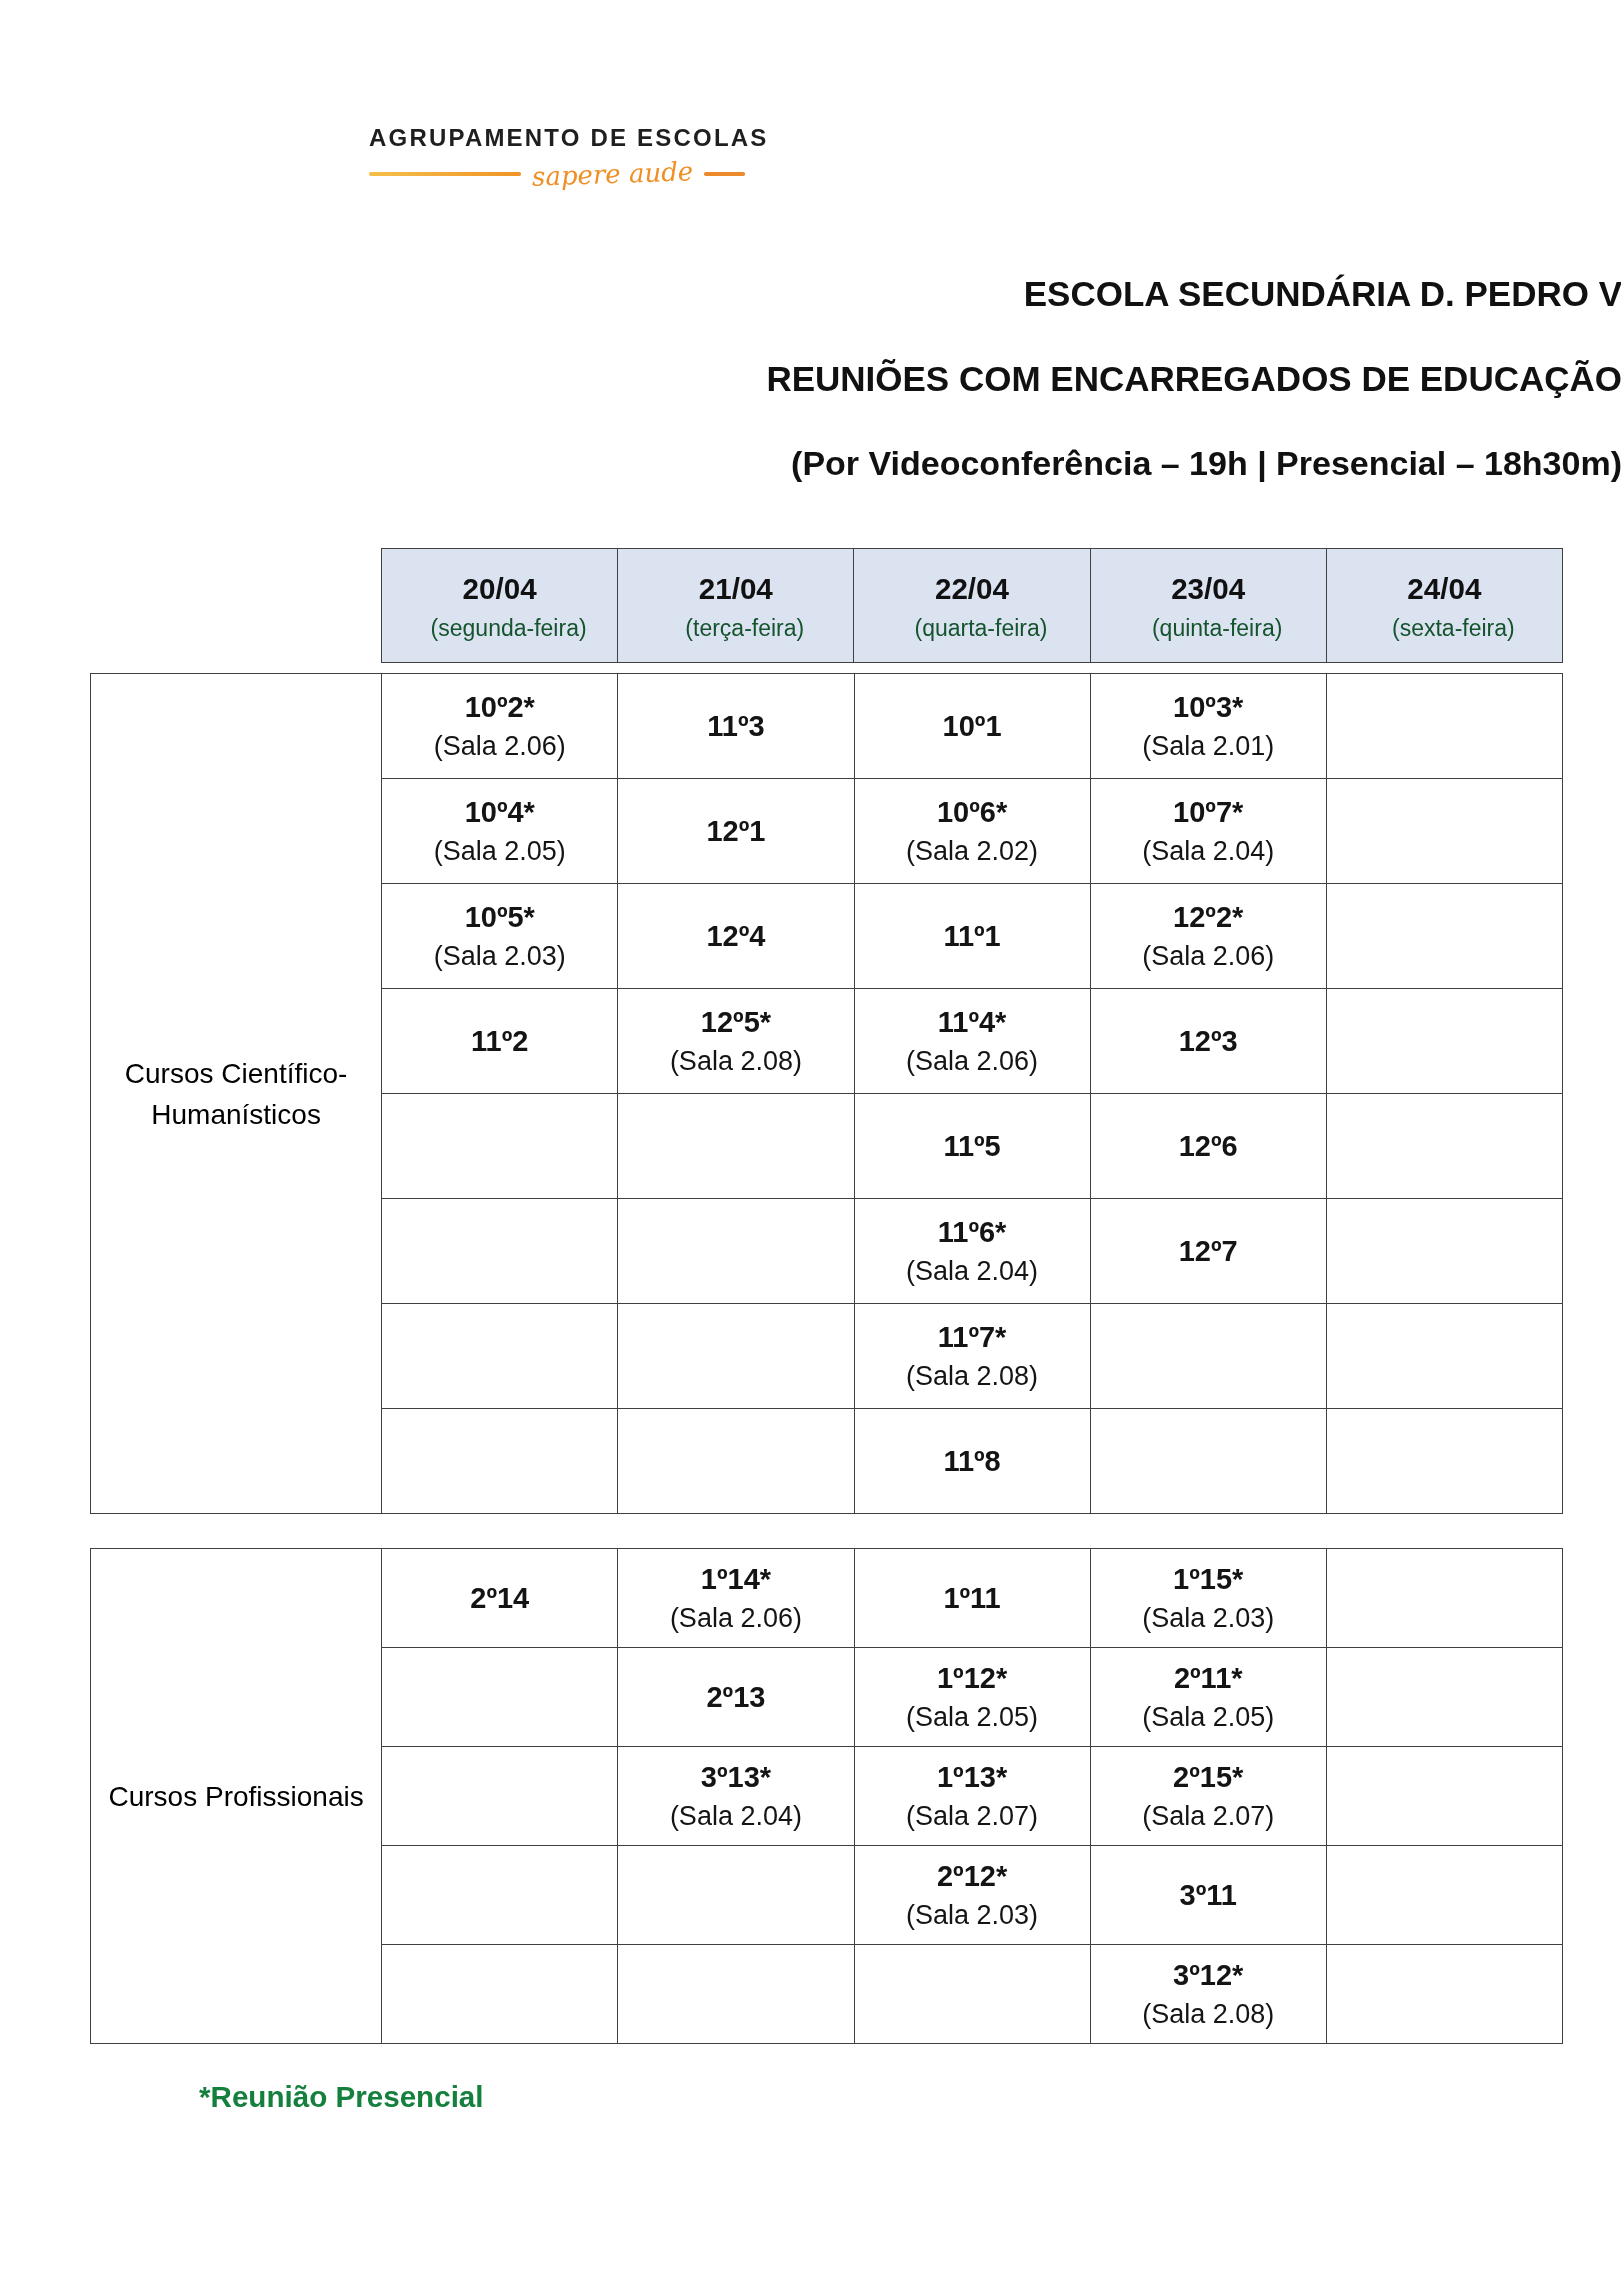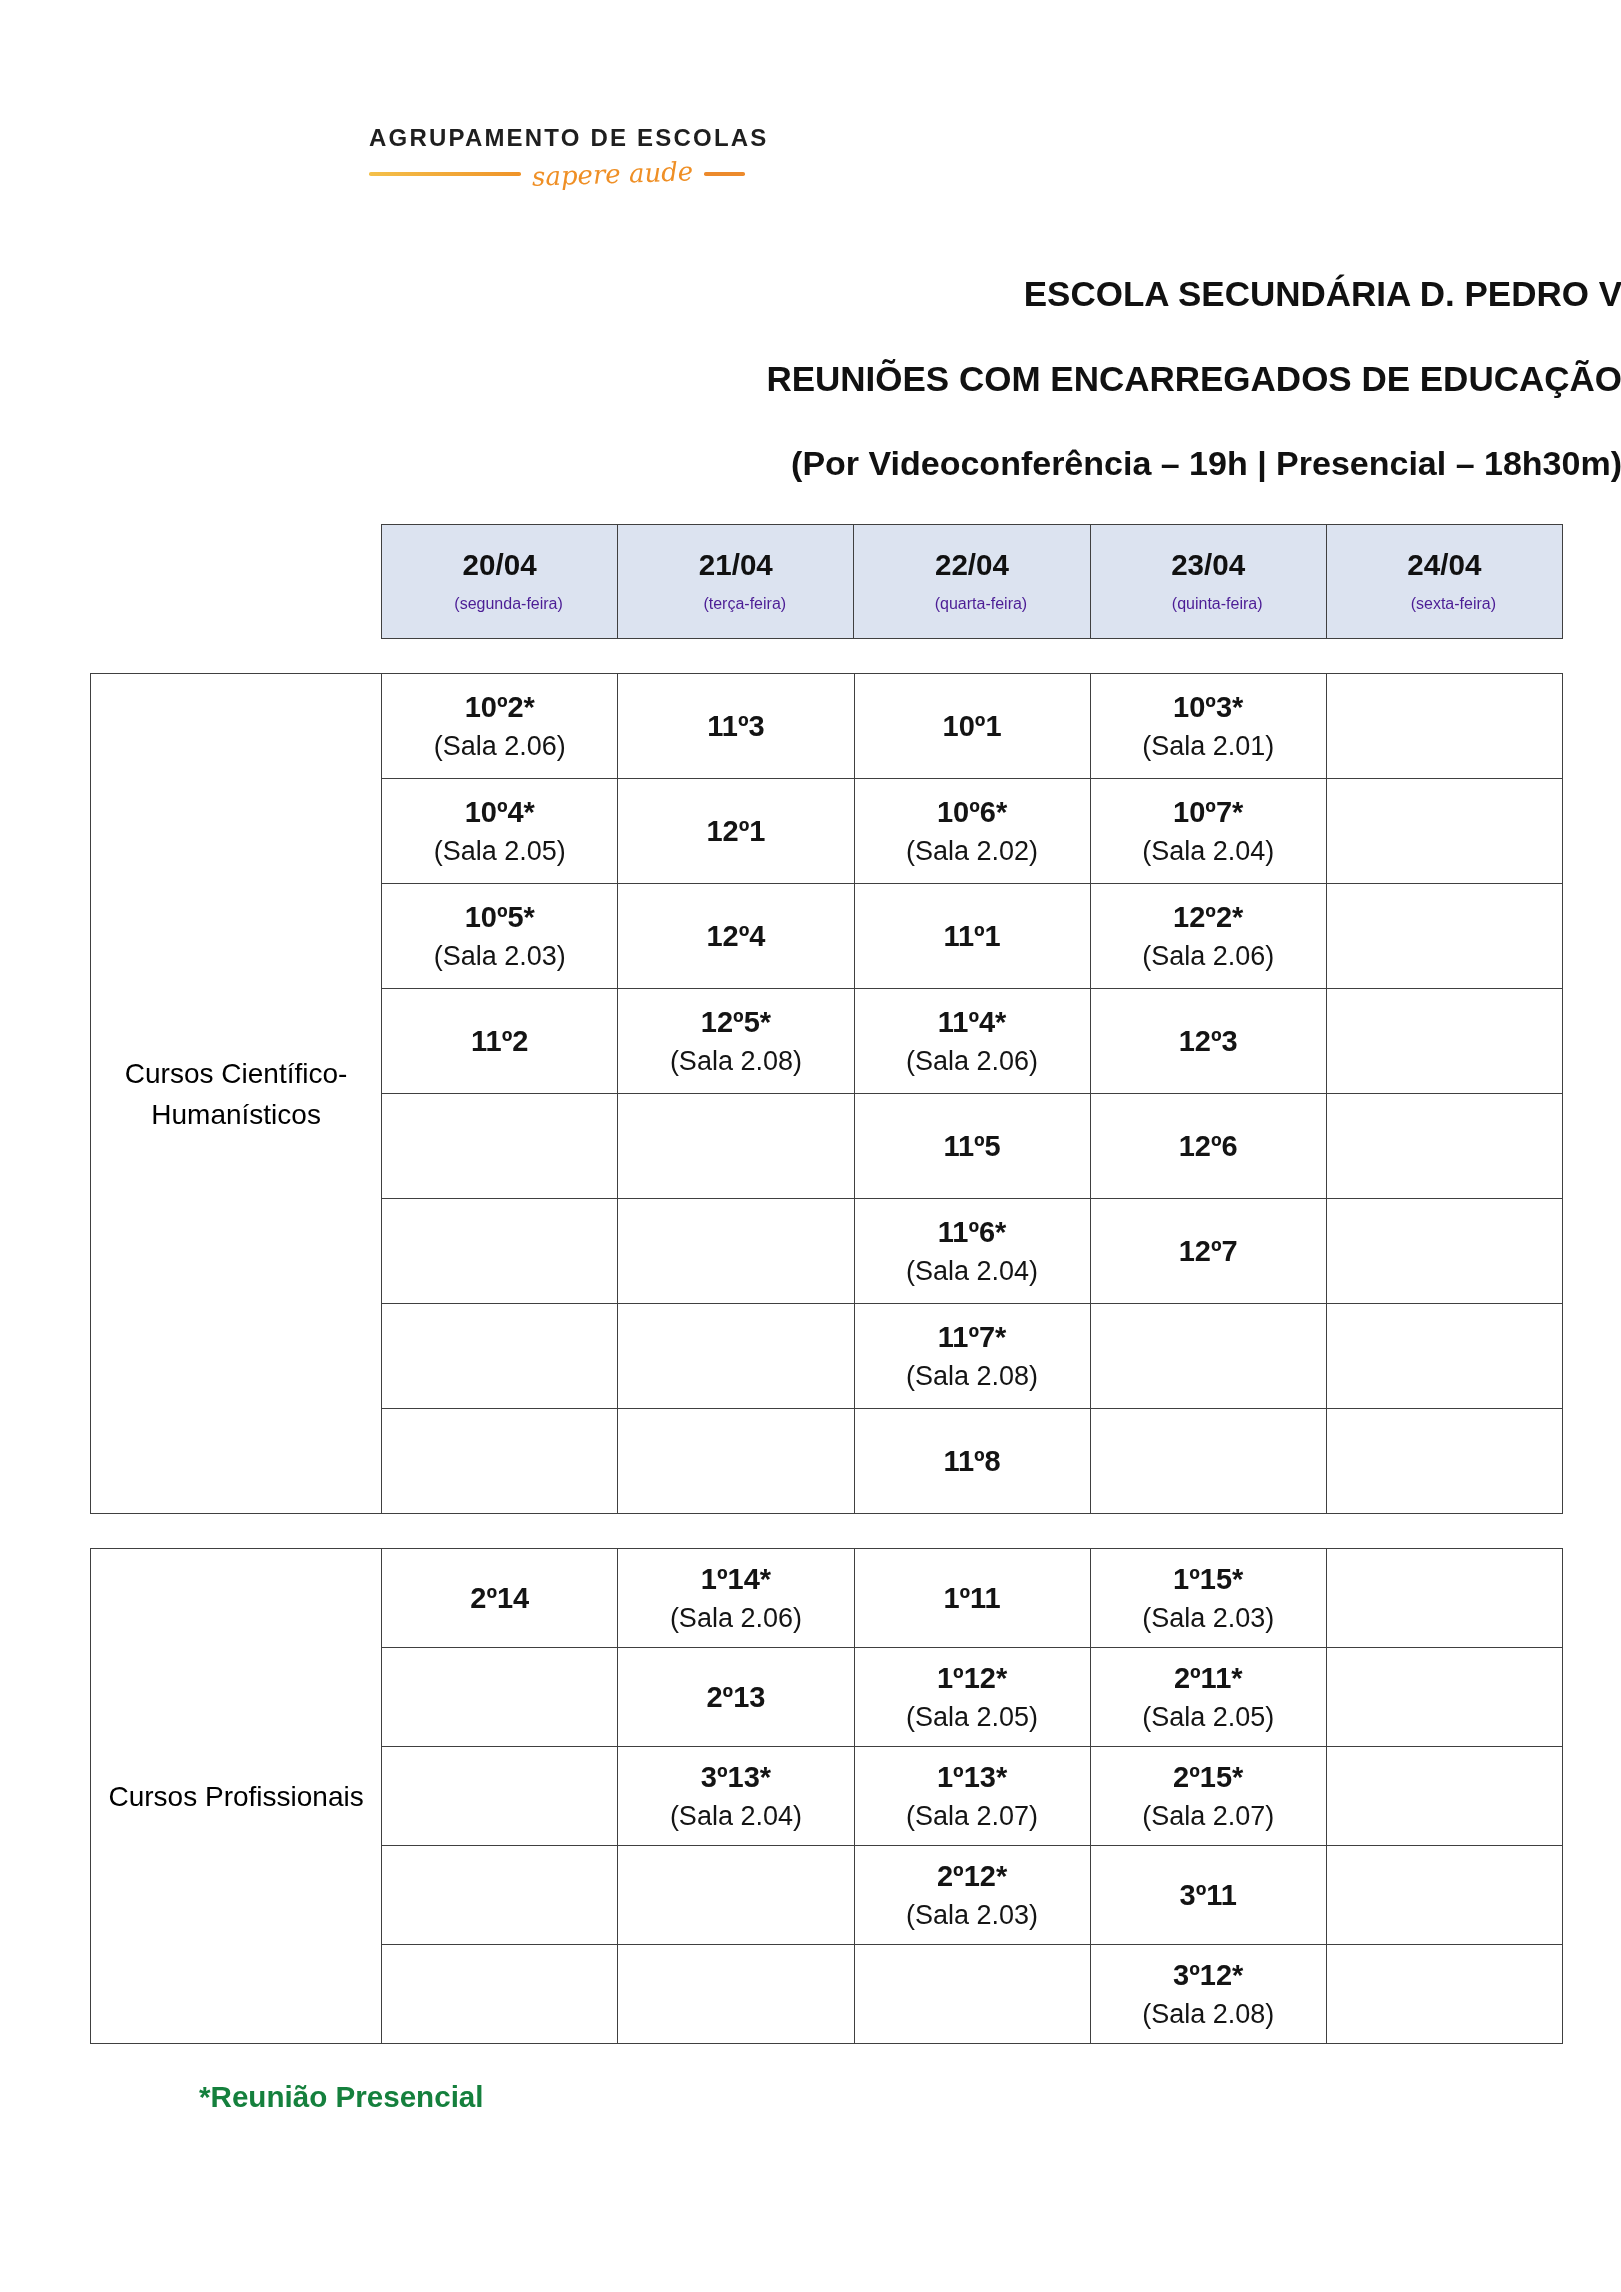--- a/index.html
+++ b/index.html
@@ -33,24 +33,24 @@
   
   .title{position:absolute;left:0;width:1622px;text-align:right;font-weight:600;color:#111111;}
   .t1{top:274px;font-size:35px;}
   .t2{top:359px;font-size:35px;}
   .t3{top:444px;font-size:34px;}
 
   
   .grid{border-collapse:collapse;table-layout:fixed;position:absolute;border:1.8px solid #404040;}
   .grid td{padding:0;border:1.8px solid #404040;text-align:center;vertical-align:middle;}
 
-  .header-table{left:381px;top:524px;width:1182px;height:115px;padding-left:9px;}
+  .header-table{left:381px;top:548px;width:1182px;height:115px;padding-left:9px;}
   .header-table td{background:#dce3f0;}
   .date-label{font-size:29.6px;font-weight:600;line-height:45px;color:#111;}
-  .weekday-label{font-size:16px;font-weight:400;line-height:34px;color:#4c1d95;margin-left:18px;}
+  .weekday-label{font-size:23px;font-weight:400;line-height:34px;color:#14532d;margin-left:18px;}
 
   .body-table{left:90px;width:1473px;}
   .s1{top:673px;}
   .s2{top:1548px;}
   .s1 tr{height:105px;}
   .s2 tr{height:99px;}
   .body-table td{background:#ffffff;}
   .label-cell{background:#dce3f0;font-size:28px;font-weight:400;line-height:41px;
               color:#000000;padding:0 10.7px;}
   .cell-class{font-size:29px;font-weight:600;line-height:39px;color:#141414;}

